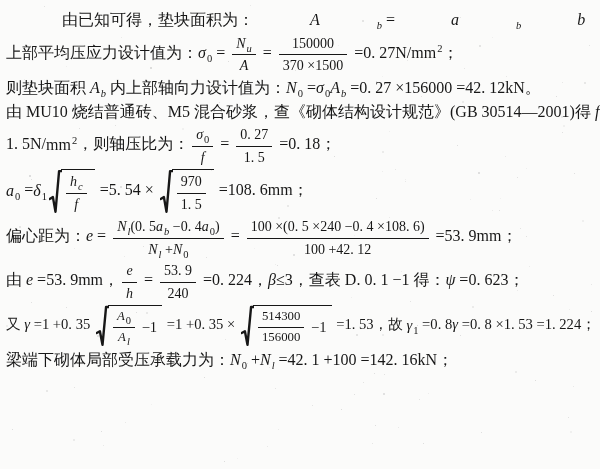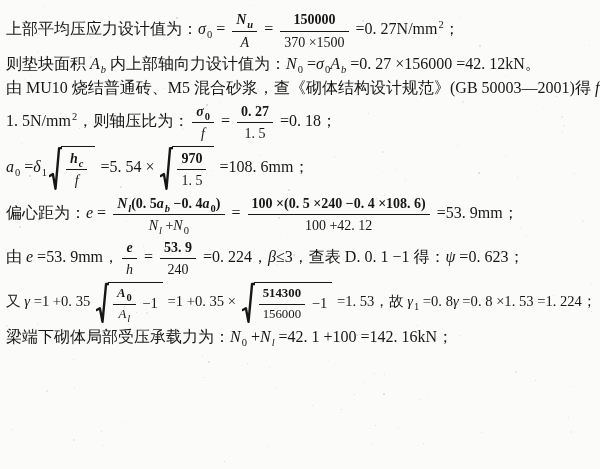--- a/index.html
+++ b/index.html
@@ -21,21 +21,21 @@
   .vrb{font-style:italic;}
   .sw{display:inline-block;white-space:pre;}
   .sub-s{font-size:10.5px;line-height:1;display:inline-block;transform:translateY(4px);margin-left:1px;}
   .sup-s{font-size:10.5px;line-height:1;display:inline-block;transform:translateY(-6px);margin-left:1px;}
   .frac{
     display:inline-flex;flex-direction:column;align-items:stretch;
     vertical-align:middle;text-align:center;margin:0 3px;
     font-size:14px;line-height:1.25;
   }
   .frac-num{display:flex;align-items:center;justify-content:center;white-space:pre;
-    border-bottom:1.5px solid #171717;padding:1px 4px 2px;font-weight:bold;}
+    border-bottom:1.5px solid #171717;padding:1px 4px 2px;}
   .frac-den{display:flex;align-items:center;justify-content:center;white-space:pre;
     padding:2px 4px 0;}
   .sqrt{display:inline-flex;align-items:stretch;vertical-align:middle;margin:0 1px 0 2px;}
   .sqrt-sign{width:13px;display:flex;flex:none;}
   .sqrt-sign svg{width:100%;height:100%;display:block;}
   .sqrt-c{display:inline-flex;align-items:center;white-space:pre;
     border-top:1.6px solid #171717;padding:2px 5px 1px 2px;margin-left:-1px;}
 </style>
 </head>
 <body>
@@ -187,23 +187,24 @@
       <i style="left: 277.203px; top: 264.595px; width: 1px; height: 1px; opacity: 0.26;"></i>
       <i style="left: 275.482px; top: 264.14px; width: 1px; height: 1px; opacity: 0.13;"></i>
       <i style="left: 287.416px; top: 233.617px; width: 1px; height: 1px; opacity: 0.11;"></i>
       <i style="left: 205.589px; top: 257.204px; width: 1px; height: 1px; opacity: 0.22;"></i>
       <i style="left: 123.866px; top: 255.558px; width: 1px; height: 1px; opacity: 0.14;"></i>
       <i style="left: 556.41px; top: 96.4032px; width: 1px; height: 1px; opacity: 0.26;"></i>
       <i style="left: 526.196px; top: 235.676px; width: 1px; height: 1px; opacity: 0.22;"></i>
       <i style="left: 491.546px; top: 210.267px; width: 1px; height: 1px; opacity: 0.14;"></i>
     </div>
   <div class="content" id="doc">
+      <div class="line indent"><span class="mt">由已知可得，垫块面积为：</span><span class="sw"><span class="vrb">A</span><span class="sub-s vrb">b</span></span><span class="mt"> =</span><span class="sw"><span class="vrb">a</span><span class="sub-s vrb">b</span></span><span class="sw"><span class="vrb">b</span><span class="sub-s vrb">b</span></span></div>
       <div class="line"><span class="mt">上部平均压应力设计值为：</span><span class="sw"><span class="vrb">σ</span><span class="sub-s">0</span></span><span class="mt"> = </span><span class="frac"><span class="frac-num"><span class="sw"><span class="vrb">N</span><span class="sub-s vrb">u</span></span></span><span class="frac-den"><span class="vrb">A</span></span></span><span class="mt"> = </span><span class="frac"><span class="frac-num"><span class="mt">150000</span></span><span class="frac-den"><span class="mt">370 ×1500</span></span></span><span class="mt"> =0. 27N/</span><span class="sw"><span class="mt">mm</span><span class="sup-s">2</span></span><span class="mt">；</span></div>
       <div class="line"><span class="mt">则垫块面积 </span><span class="sw"><span class="vrb">A</span><span class="sub-s vrb">b</span></span><span class="mt"> 内上部轴向力设计值为：</span><span class="sw"><span class="vrb">N</span><span class="sub-s">0</span></span><span class="mt"> =</span><span class="sw"><span class="vrb">σ</span><span class="sub-s">0</span></span><span class="sw"><span class="vrb">A</span><span class="sub-s vrb">b</span></span><span class="mt"> =0. 27 ×156000 =42. 12kN。</span></div>
-      <div class="line"><span class="mt">由 MU10 烧结普通砖、M5 混合砂浆，查《砌体结构设计规范》(GB 50003—2001)得 </span><span class="vrb">f</span><span class="mt"> =</span></div>
+      <div class="line"><span class="mt">由 MU10 烧结普通砖、M5 混合砂浆，查《砌体结构设计规范》(GB 30514—2001)得 </span><span class="vrb">f</span><span class="mt"> =</span></div>
       <div class="line"><span class="mt">1. 5N/</span><span class="sw"><span class="mt">mm</span><span class="sup-s">2</span></span><span class="mt">，则轴压比为：</span><span class="frac"><span class="frac-num"><span class="sw"><span class="vrb">σ</span><span class="sub-s">0</span></span></span><span class="frac-den"><span class="vrb">f</span></span></span><span class="mt"> = </span><span class="frac"><span class="frac-num"><span class="mt">0. 27</span></span><span class="frac-den"><span class="mt">1. 5</span></span></span><span class="mt"> =0. 18；</span></div>
       <div class="line"><span class="sw"><span class="vrb">a</span><span class="sub-s">0</span></span><span class="mt"> =</span><span class="sw"><span class="vrb">δ</span><span class="sub-s">1</span></span><span class="sqrt"><span class="sqrt-sign"><svg viewBox="0 0 20 60" preserveAspectRatio="none">
               <path d="M1 40 L6 37.5 L10 57 L15.5 2.8 L20 2.8" fill="none" stroke="currentColor" stroke-width="2.4" vector-effect="non-scaling-stroke" stroke-linecap="round" stroke-linejoin="round"></path>
             </svg></span><span class="sqrt-c"><span class="frac"><span class="frac-num"><span class="sw"><span class="vrb">h</span><span class="sub-s vrb">c</span></span></span><span class="frac-den"><span class="vrb">f</span></span></span></span></span><span class="mt"> =5. 54 × </span><span class="sqrt"><span class="sqrt-sign"><svg viewBox="0 0 20 60" preserveAspectRatio="none">
               <path d="M1 40 L6 37.5 L10 57 L15.5 2.8 L20 2.8" fill="none" stroke="currentColor" stroke-width="2.4" vector-effect="non-scaling-stroke" stroke-linecap="round" stroke-linejoin="round"></path>
             </svg></span><span class="sqrt-c"><span class="frac"><span class="frac-num"><span class="mt">970</span></span><span class="frac-den"><span class="mt">1. 5</span></span></span></span></span><span class="mt"> =108. 6mm；</span></div>
       <div class="line"><span class="mt">偏心距为：</span><span class="vrb">e</span><span class="mt"> = </span><span class="frac"><span class="frac-num"><span class="sw"><span class="vrb">N</span><span class="sub-s vrb">l</span></span><span class="mt">(0. 5</span><span class="sw"><span class="vrb">a</span><span class="sub-s vrb">b</span></span><span class="mt"> −0. 4</span><span class="sw"><span class="vrb">a</span><span class="sub-s">0</span></span><span class="mt">)</span></span><span class="frac-den"><span class="sw"><span class="vrb">N</span><span class="sub-s vrb">l</span></span><span class="mt"> +</span><span class="sw"><span class="vrb">N</span><span class="sub-s">0</span></span></span></span><span class="mt"> = </span><span class="frac"><span class="frac-num"><span class="mt">100 ×(0. 5 ×240 −0. 4 ×108. 6)</span></span><span class="frac-den"><span class="mt">100 +42. 12</span></span></span><span class="mt"> =53. 9mm；</span></div>
       <div class="line"><span class="mt">由 </span><span class="vrb">e</span><span class="mt"> =53. 9mm，</span><span class="frac"><span class="frac-num"><span class="vrb">e</span></span><span class="frac-den"><span class="vrb">h</span></span></span><span class="mt"> = </span><span class="frac"><span class="frac-num"><span class="mt">53. 9</span></span><span class="frac-den"><span class="mt">240</span></span></span><span class="mt"> =0. 224，</span><span class="vrb">β</span><span class="mt">≤3，查表 D. 0. 1 −1 得：</span><span class="vrb">ψ</span><span class="mt"> =0. 623；</span></div>
       <div class="line fit"><span class="mt">又 </span><span class="vrb">γ</span><span class="mt"> =1 +0. 35 </span><span class="sqrt"><span class="sqrt-sign"><svg viewBox="0 0 20 60" preserveAspectRatio="none">
               <path d="M1 40 L6 37.5 L10 57 L15.5 2.8 L20 2.8" fill="none" stroke="currentColor" stroke-width="2.4" vector-effect="non-scaling-stroke" stroke-linecap="round" stroke-linejoin="round"></path>

